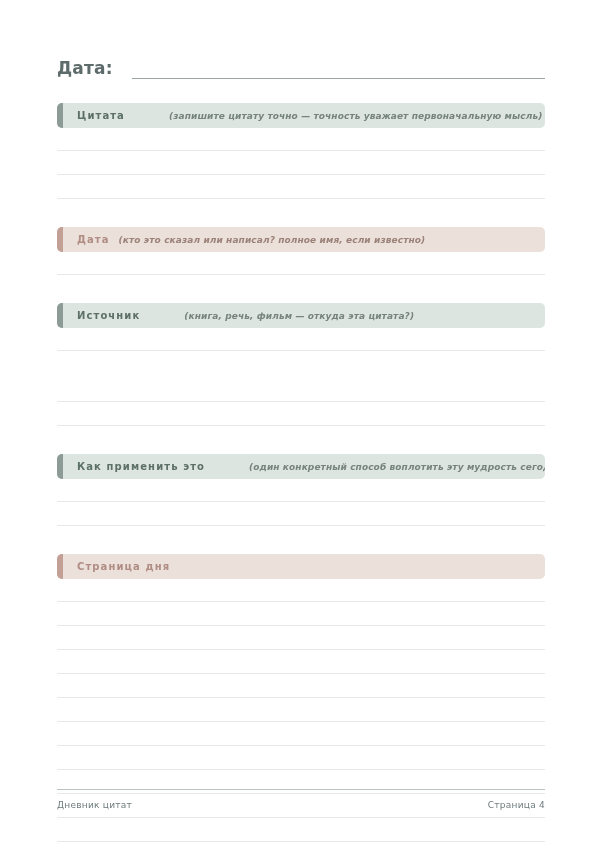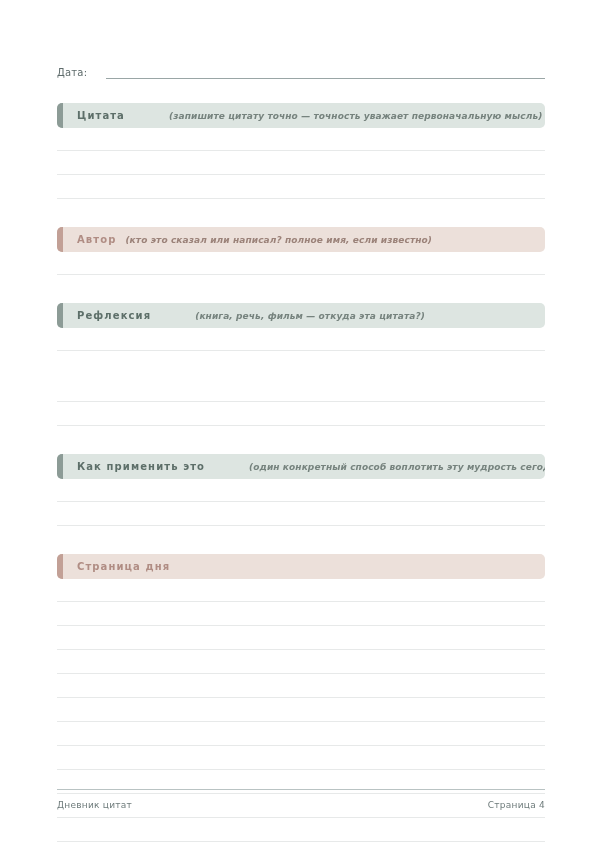--- a/index.html
+++ b/index.html
@@ -29,22 +29,22 @@
   }
 
   
   .date-row {
     display: flex;
     align-items: flex-end;
     margin-top: 59px;
     height: 20px;
   }
   .date-label {
-    font-size: 10px;
-    font-weight: normal;
+    font-size: 17px;
+    font-weight: bold;
     color: #5e6b6b;
     letter-spacing: 0.2px;
     white-space: nowrap;
     padding-bottom: 1px;
   }
   .date-line {
     flex: 1;
     margin-left: 19px;
     border-bottom: 1px solid #9aa6a6;
     height: 14px;
@@ -154,32 +154,32 @@
           <div class="lines">
             <div class="line first"></div>
             <div class="line"></div>
             <div class="line"></div>
           </div>
         </div>
         <div class="gap-md"></div>
         <div class="section theme-rose">
           <div class="bar">
             <span class="tab"></span>
-            <span class="title">Автор</span>
+            <span class="title">Дата</span>
             <span class="hint">(кто это сказал или написал? полное имя, если известно)</span>
           </div>
           <div class="lines">
             <div class="line first"></div>
           </div>
         </div>
         <div class="gap-md"></div>
         <div class="section theme-sage">
           <div class="bar">
             <span class="tab"></span>
-            <span class="title">Рефлексия</span>
+            <span class="title">Источник</span>
             <span class="hint">(книга, речь, фильм — откуда эта цитата?)</span>
           </div>
           <div class="lines">
             <div class="line first"></div>
           </div>
         </div>
         <div class="gap-md"></div>
         <div class="section theme-rose">
           <div class="lines">
             <div class="line first"></div>

